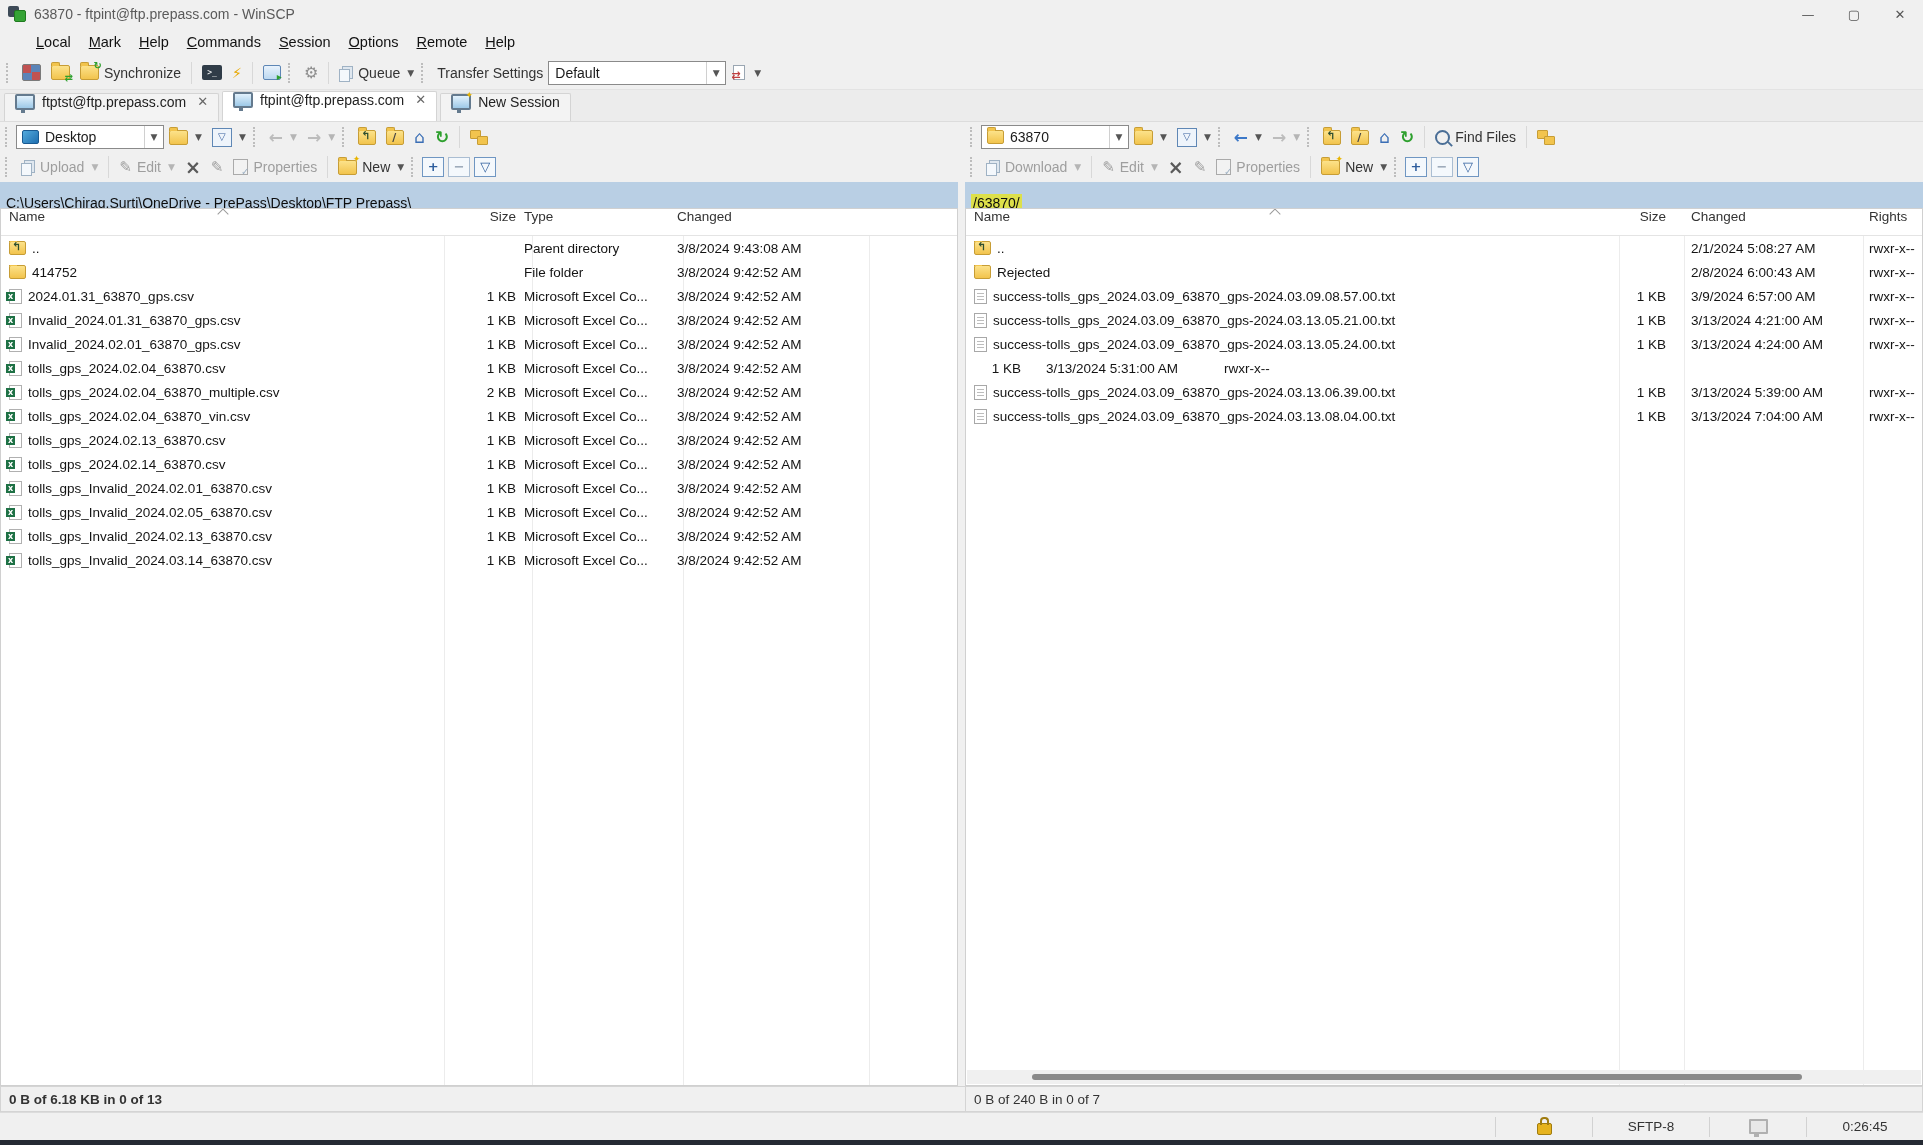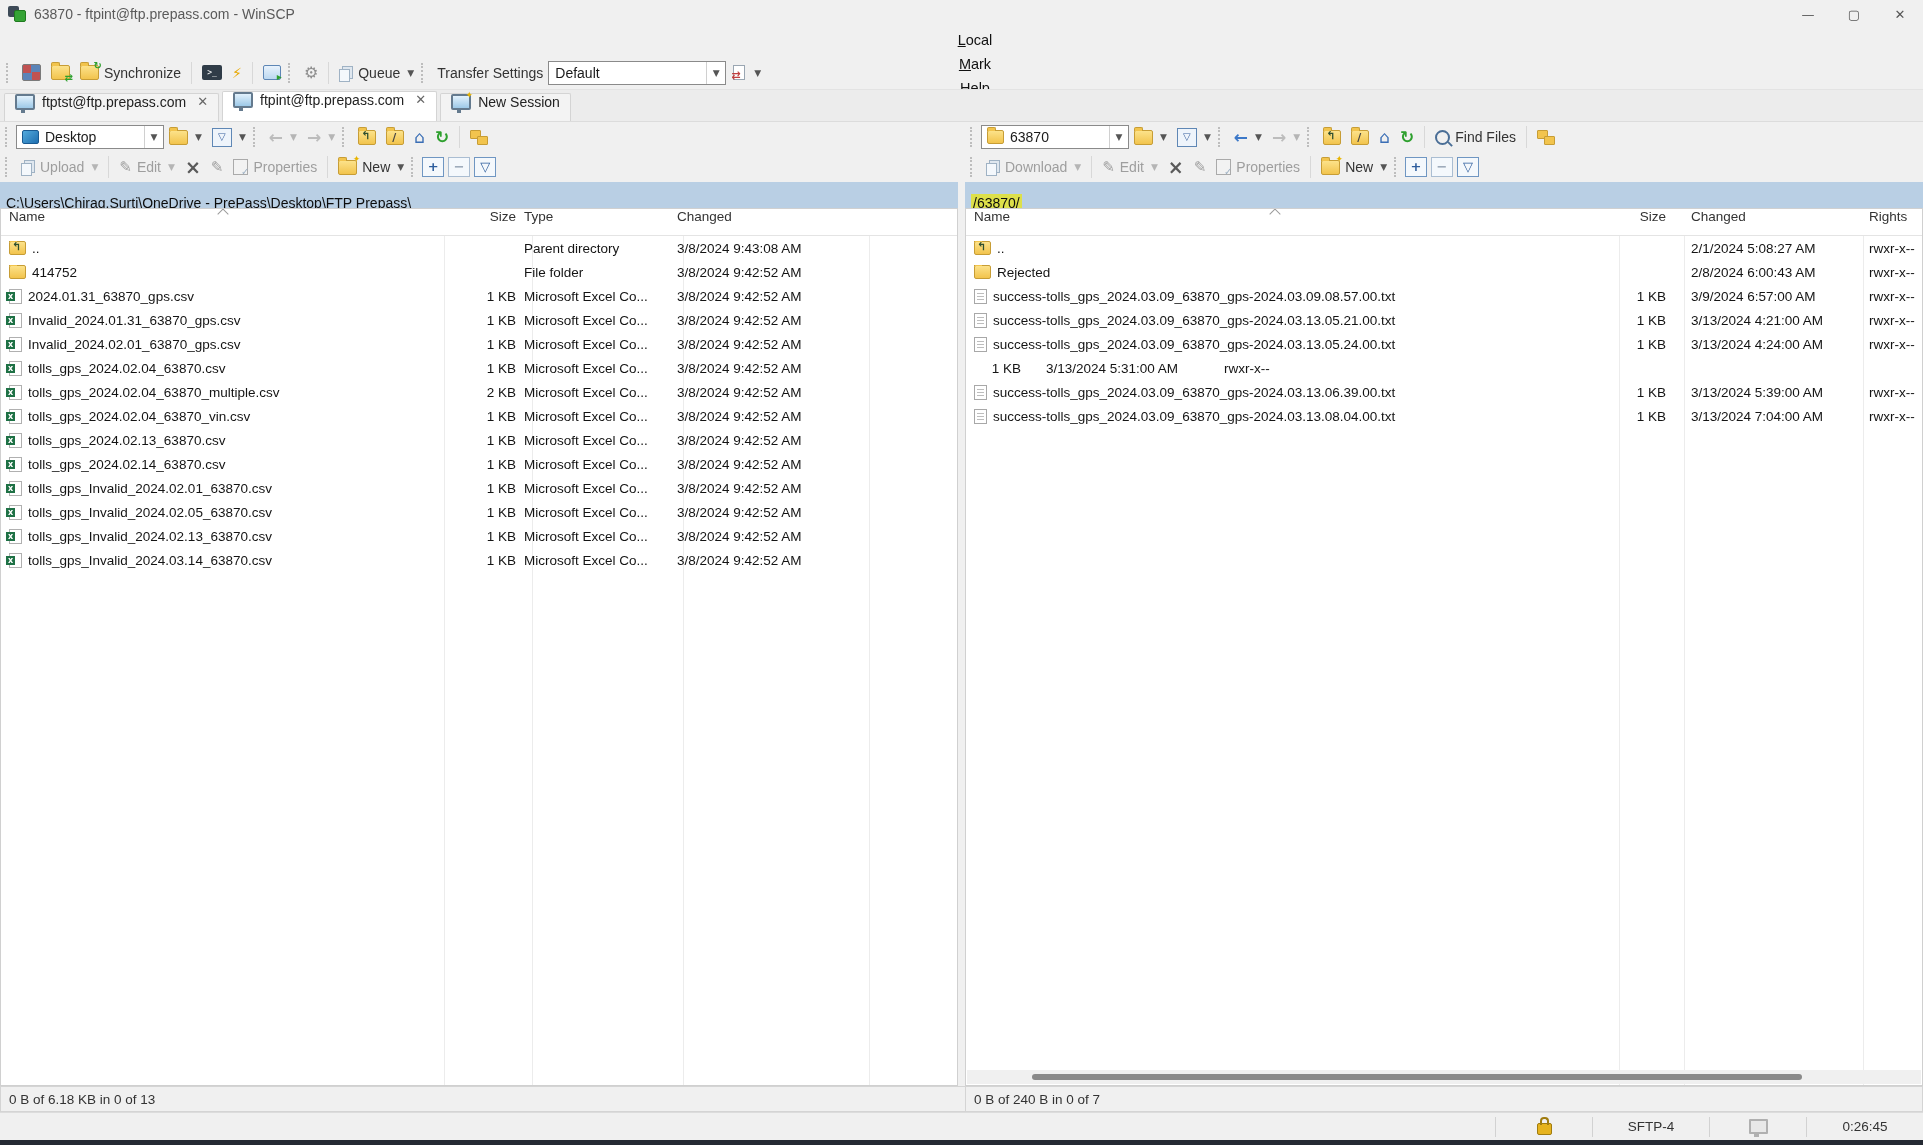--- a/index.html
+++ b/index.html
@@ -9,21 +9,21 @@
 
   
   .titlebar{position:absolute;left:0;top:0;width:1923px;height:28px;background:#f0f0f0;display:flex;align-items:center;}
   .title-text{font-size:14px;color:#5a5a5a;margin-left:8px;}
   .i-app{position:relative;width:18px;height:16px;margin-left:8px;flex:none;}
   .i-app .sq1{position:absolute;left:0;top:0;width:11px;height:11px;background:#3d4a57;border-radius:2px;}
   .i-app .sq2{position:absolute;right:0;bottom:0;width:10px;height:10px;background:#35a435;border-radius:2px;border:1px solid #1f7a1f;}
   .win-btns{margin-left:auto;display:flex;height:28px;}
   .win-btn{width:46px;height:28px;display:flex;align-items:center;justify-content:center;color:#555;font-size:13px;font-family:"DejaVu Sans",sans-serif;}
   
-  .menubar{position:absolute;left:0;top:28px;width:1923px;height:28px;display:flex;align-items:center;padding-left:27px;box-sizing:border-box;flex-direction:column;}
+  .menubar{position:absolute;left:0;top:28px;width:1923px;height:28px;display:flex;align-items:center;padding-left:27px;box-sizing:border-box;}
   .menu-item{display:inline-block;padding:4px 9px;font-size:14.5px;color:#111;}
   .menu-item::first-letter{text-decoration:underline;}
   
   .toolbar{position:absolute;left:0;top:56px;width:1923px;height:34px;display:flex;align-items:center;border-bottom:1px solid #e3e3e3;box-sizing:border-box;padding-left:4px;}
   .grip{width:4px;height:20px;border-left:2px dotted #bdbdbd;margin:0 5px 0 2px;flex:none;}
   .vsep{width:1px;height:22px;background:#d8d8d8;margin:0 5px;flex:none;}
   .tbtn{display:flex;align-items:center;gap:5px;padding:3px 5px;font-size:14px;color:#333;flex:none;}
   .tbtn.disabled{color:#9e9e9e;}
   .caret{font-family:"DejaVu Sans",sans-serif;font-size:9px;color:#555;margin-left:2px;}
   .caret.dis{color:#b5b5b5;}
@@ -105,21 +105,21 @@
   .fi-parent::after{content:"↰";position:absolute;left:2px;top:-2px;font-size:11px;font-weight:bold;color:#2f4f2f;font-family:"DejaVu Sans",sans-serif;}
   .fi-excel{width:11px;height:13px;background:#fff;border:1px solid #b0b0b0;}
   .fi-excel::before{content:"x";position:absolute;left:-4px;top:2px;width:9px;height:9px;background:#1e7145;color:#fff;font-size:8px;line-height:9px;text-align:center;font-weight:bold;font-family:"DejaVu Sans",sans-serif;}
   .fi-text{width:11px;height:13px;background:#fff;border:1px solid #a8a8a8;}
   .fi-text::before{content:"";position:absolute;left:2px;right:2px;top:3px;bottom:2px;background:repeating-linear-gradient(#bdbdbd 0 1px,transparent 1px 3px);}
   
   .hscroll{position:absolute;left:1px;right:1px;bottom:1px;height:14px;background:#f0f0f0;z-index:3;}
   .hthumb{position:absolute;left:65px;width:770px;top:4px;height:6px;background:#8a8a8a;border-radius:3px;}
   
   .pstatus{position:absolute;top:1086px;height:26px;background:#f0f0f0;border:1px solid #d4d4d4;box-sizing:border-box;display:flex;align-items:center;padding-left:8px;font-size:13.5px;color:#333;}
-  .pstatus.left{left:0;width:1056px;}
+  .pstatus.left{left:0;width:1056px;font-weight:bold;}
   .pstatus.right{left:965px;width:958px;}
   .gstatus{position:absolute;left:0;top:1112px;width:1923px;height:28px;background:#f0f0f0;border-top:1px solid #dcdcdc;display:flex;align-items:center;justify-content:flex-end;font-size:13.5px;color:#333;box-sizing:border-box;}
   .gseg{height:20px;display:flex;align-items:center;justify-content:center;border-left:1px solid #d2d2d2;padding:0 18px;}
   .i-lock{position:relative;width:13px;height:10px;background:#e6b31e;border:1px solid #a07c10;border-radius:2px;margin-top:4px;}
   .i-lock::before{content:"";position:absolute;top:-7px;left:2px;width:5px;height:6px;border:2px solid #a07c10;border-bottom:none;border-radius:4px 4px 0 0;}
   .i-net{position:relative;width:15px;height:11px;border:2px solid #b0b0b0;border-radius:1px;background:#e8e8e8;}
   .i-net::after{content:"";position:absolute;left:3px;bottom:-5px;width:5px;height:3px;background:#b0b0b0;}
   .darkstrip{position:absolute;left:0;top:1140px;width:1923px;height:5px;background:#252a33;}
 </style>
 </head>
@@ -641,21 +641,21 @@
   </div>
   <div class="pstatus right">
     <span>0 B of 240 B in 0 of 7</span>
   </div>
 
   <div class="gstatus">
     <span class="gseg" style="width:60px;">
         <span class="i-lock"></span>
       </span>
     <span class="gseg" style="width:80px;">
-        <span>SFTP-4</span>
+        <span>SFTP-8</span>
       </span>
     <span class="gseg" style="width:60px;">
         <span class="i-net"></span>
       </span>
     <span class="gseg" style="width:80px;">
         <span>0:26:45</span>
       </span>
   </div>
 
   <div class="darkstrip"></div>

